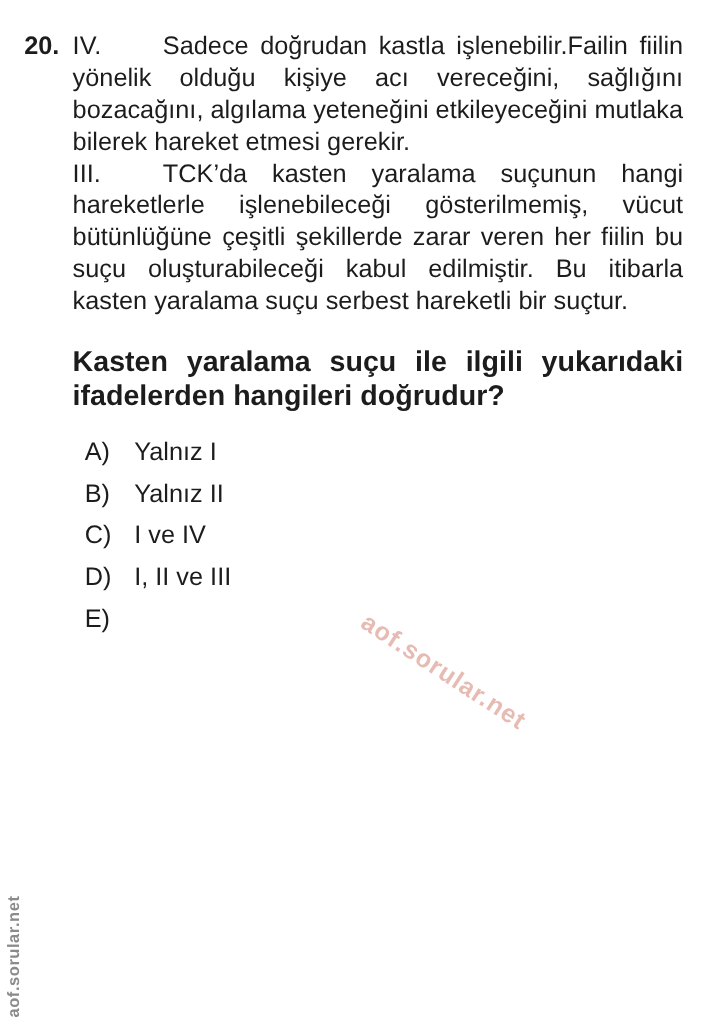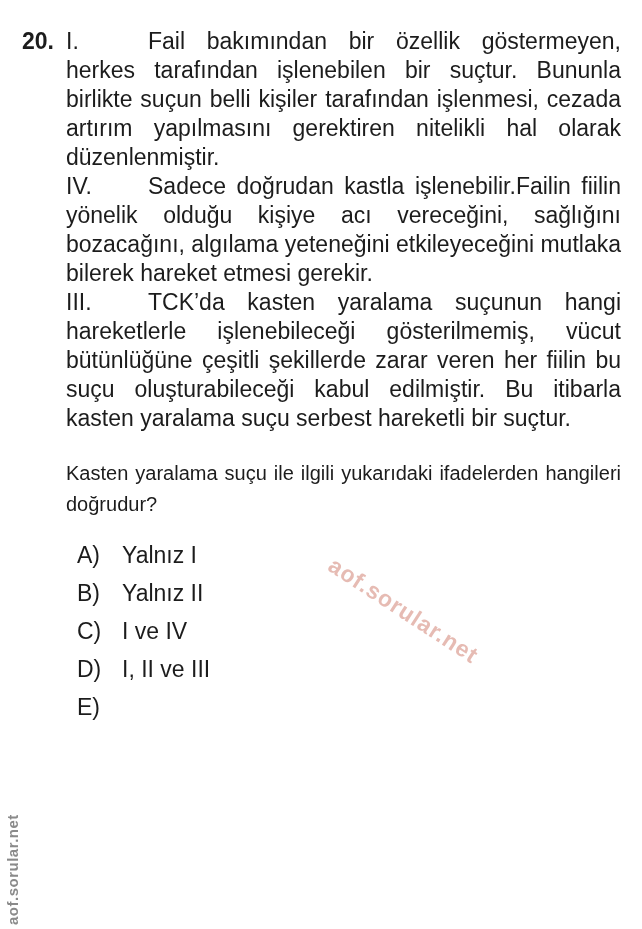--- a/index.html
+++ b/index.html
@@ -27,23 +27,23 @@
   p.stmt {
     margin:0;
     font-size:23px;
     line-height:29px;
     text-align:justify;
     text-justify:inter-word;
   }
   .rn { display:inline-block; width:82px; }
   p.stem {
     margin:25px 0 0 0;
-    font-size:20px;
+    font-size:26px;
     line-height:31px;
-    font-weight:normal;
+    font-weight:bold;
     text-align:justify;
   }
   .options { margin:16px 0 0 11px; }
   .opt {
     display:flex;
     align-items:center;
     height:38px;
     font-size:23px;
   }
   .opt-letter { width:45px; flex:0 0 45px; }
@@ -74,21 +74,20 @@
 </style>
 </head>
 <body>
 
 <div class="page">
 
   <div class="question-wrap">
     <div class="qnum">20.</div>
     <div class="qbody">
 
-      <p class="stmt"><span class="rn">I.</span><span>Fail bakımından bir özellik göstermeyen, herkes tarafından işlenebilen bir suçtur. Bununla birlikte suçun belli kişiler tarafından işlenmesi, cezada artırım yapılmasını gerektiren nitelikli hal olarak düzenlenmiştir.</span></p>
 
 
       <p class="stmt"><span class="rn">IV.</span><span>Sadece doğrudan kastla işlenebilir.Failin fiilin yönelik olduğu kişiye acı vereceğini, sağlığını bozacağını, algılama yeteneğini etkileyeceğini mutlaka bilerek hareket etmesi gerekir.</span></p>
 
       <p class="stmt"><span class="rn">III.</span><span>TCK’da kasten yaralama suçunun hangi hareketlerle işlenebileceği gösterilmemiş, vücut bütünlüğüne çeşitli şekillerde zarar veren her fiilin bu suçu oluşturabileceği kabul edilmiştir. Bu itibarla kasten yaralama suçu serbest hareketli bir suçtur.</span></p>
 
       <p class="stem">Kasten yaralama suçu ile ilgili yukarıdaki ifadelerden hangileri doğrudur?</p>
 
       <div class="options">
         <div class="opt">

